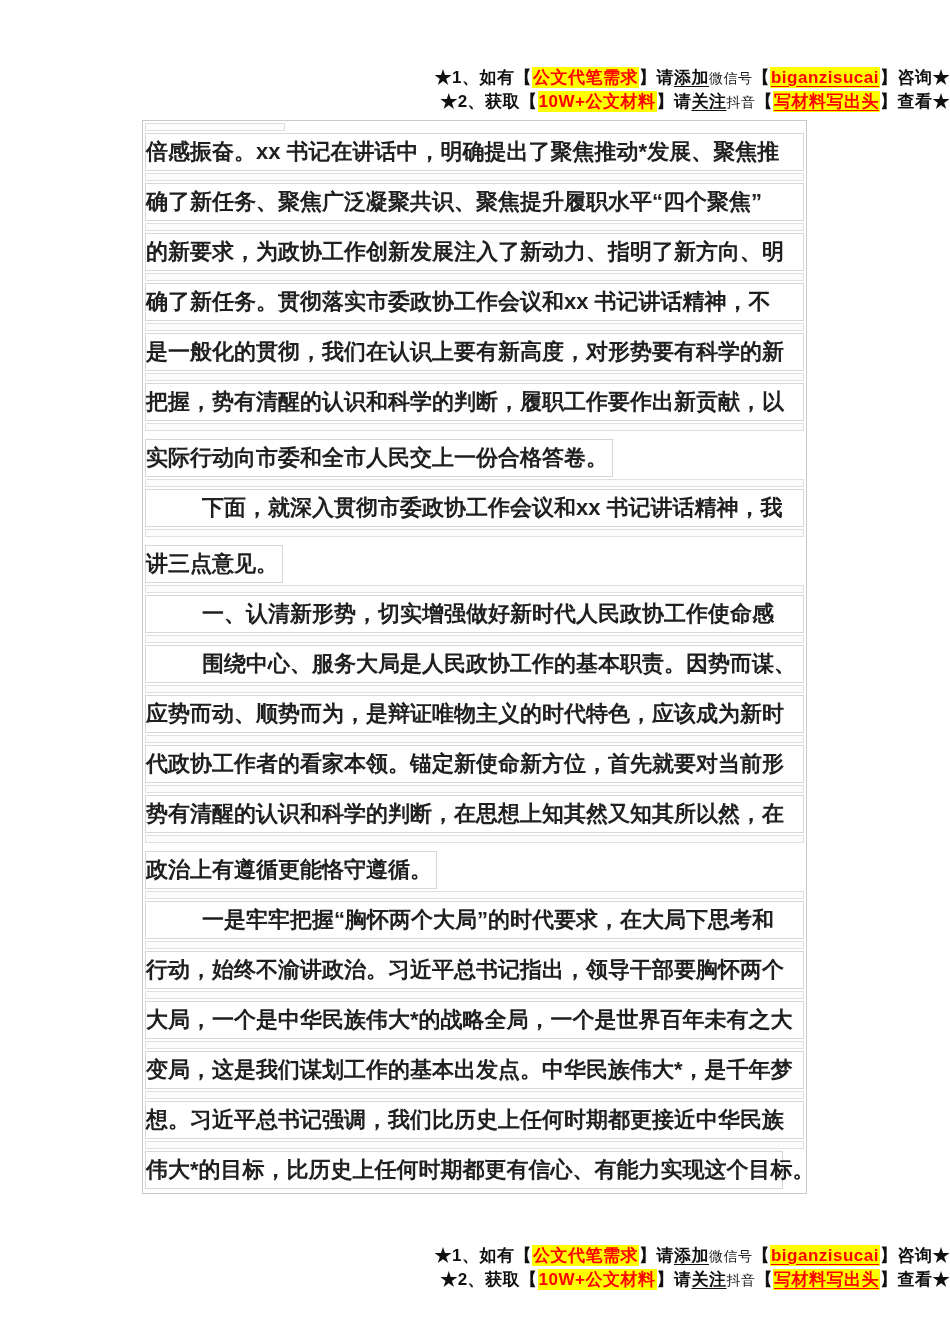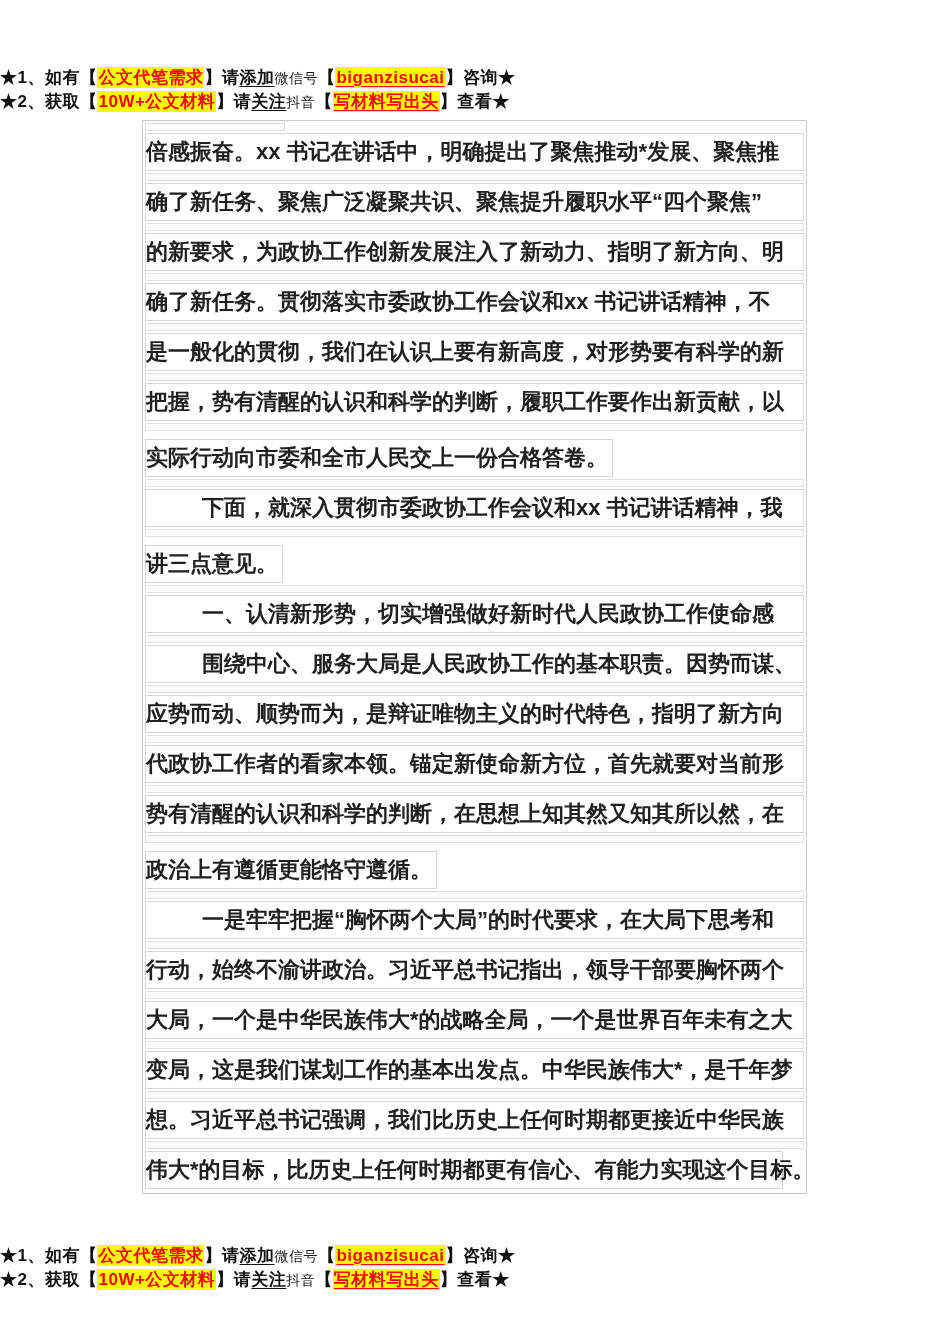--- a/index.html
+++ b/index.html
@@ -7,21 +7,21 @@
   .page{
     position:relative;
     width:950px;
     height:1344px;
     background:#ffffff;
     font-family:"Liberation Sans", sans-serif;
     overflow:hidden;
   }
   
   .banner{
-    text-align:left;
+    text-align:right;
     font-weight:bold;
     font-size:17px;
     line-height:24px;
     color:#101010;
     letter-spacing:0.5px;
   }
   .banner.top{padding-top:66px;}
   .banner.bottom{margin-top:50px;}
   .run{white-space:pre;}
   .run-b{font-weight:bold;color:#101010;}
@@ -96,21 +96,21 @@
         <div class="line fit">实际行动向市委和全市人民交上一份合格答卷。</div>
         <div class="gap-strip"></div>
         <div class="line indent">下面，就深入贯彻市委政协工作会议和xx 书记讲话精神，我</div>
         <div class="gap-strip"></div>
         <div class="line fit">讲三点意见。</div>
         <div class="gap-strip"></div>
         <div class="line indent">一、认清新形势，切实增强做好新时代人民政协工作使命感</div>
         <div class="gap-strip"></div>
         <div class="line indent">围绕中心、服务大局是人民政协工作的基本职责。因势而谋、</div>
         <div class="gap-strip"></div>
-        <div class="line">应势而动、顺势而为，是辩证唯物主义的时代特色，指明了新方向</div>
+        <div class="line">应势而动、顺势而为，是辩证唯物主义的时代特色，应该成为新时</div>
         <div class="gap-strip"></div>
         <div class="line">代政协工作者的看家本领。锚定新使命新方位，首先就要对当前形</div>
         <div class="gap-strip"></div>
         <div class="line">势有清醒的认识和科学的判断，在思想上知其然又知其所以然，在</div>
         <div class="gap-strip"></div>
         <div class="line fit">政治上有遵循更能恪守遵循。</div>
         <div class="gap-strip"></div>
         <div class="line indent">一是牢牢把握“胸怀两个大局”的时代要求，在大局下思考和</div>
         <div class="gap-strip"></div>
         <div class="line">行动，始终不渝讲政治。习近平总书记指出，领导干部要胸怀两个</div>

